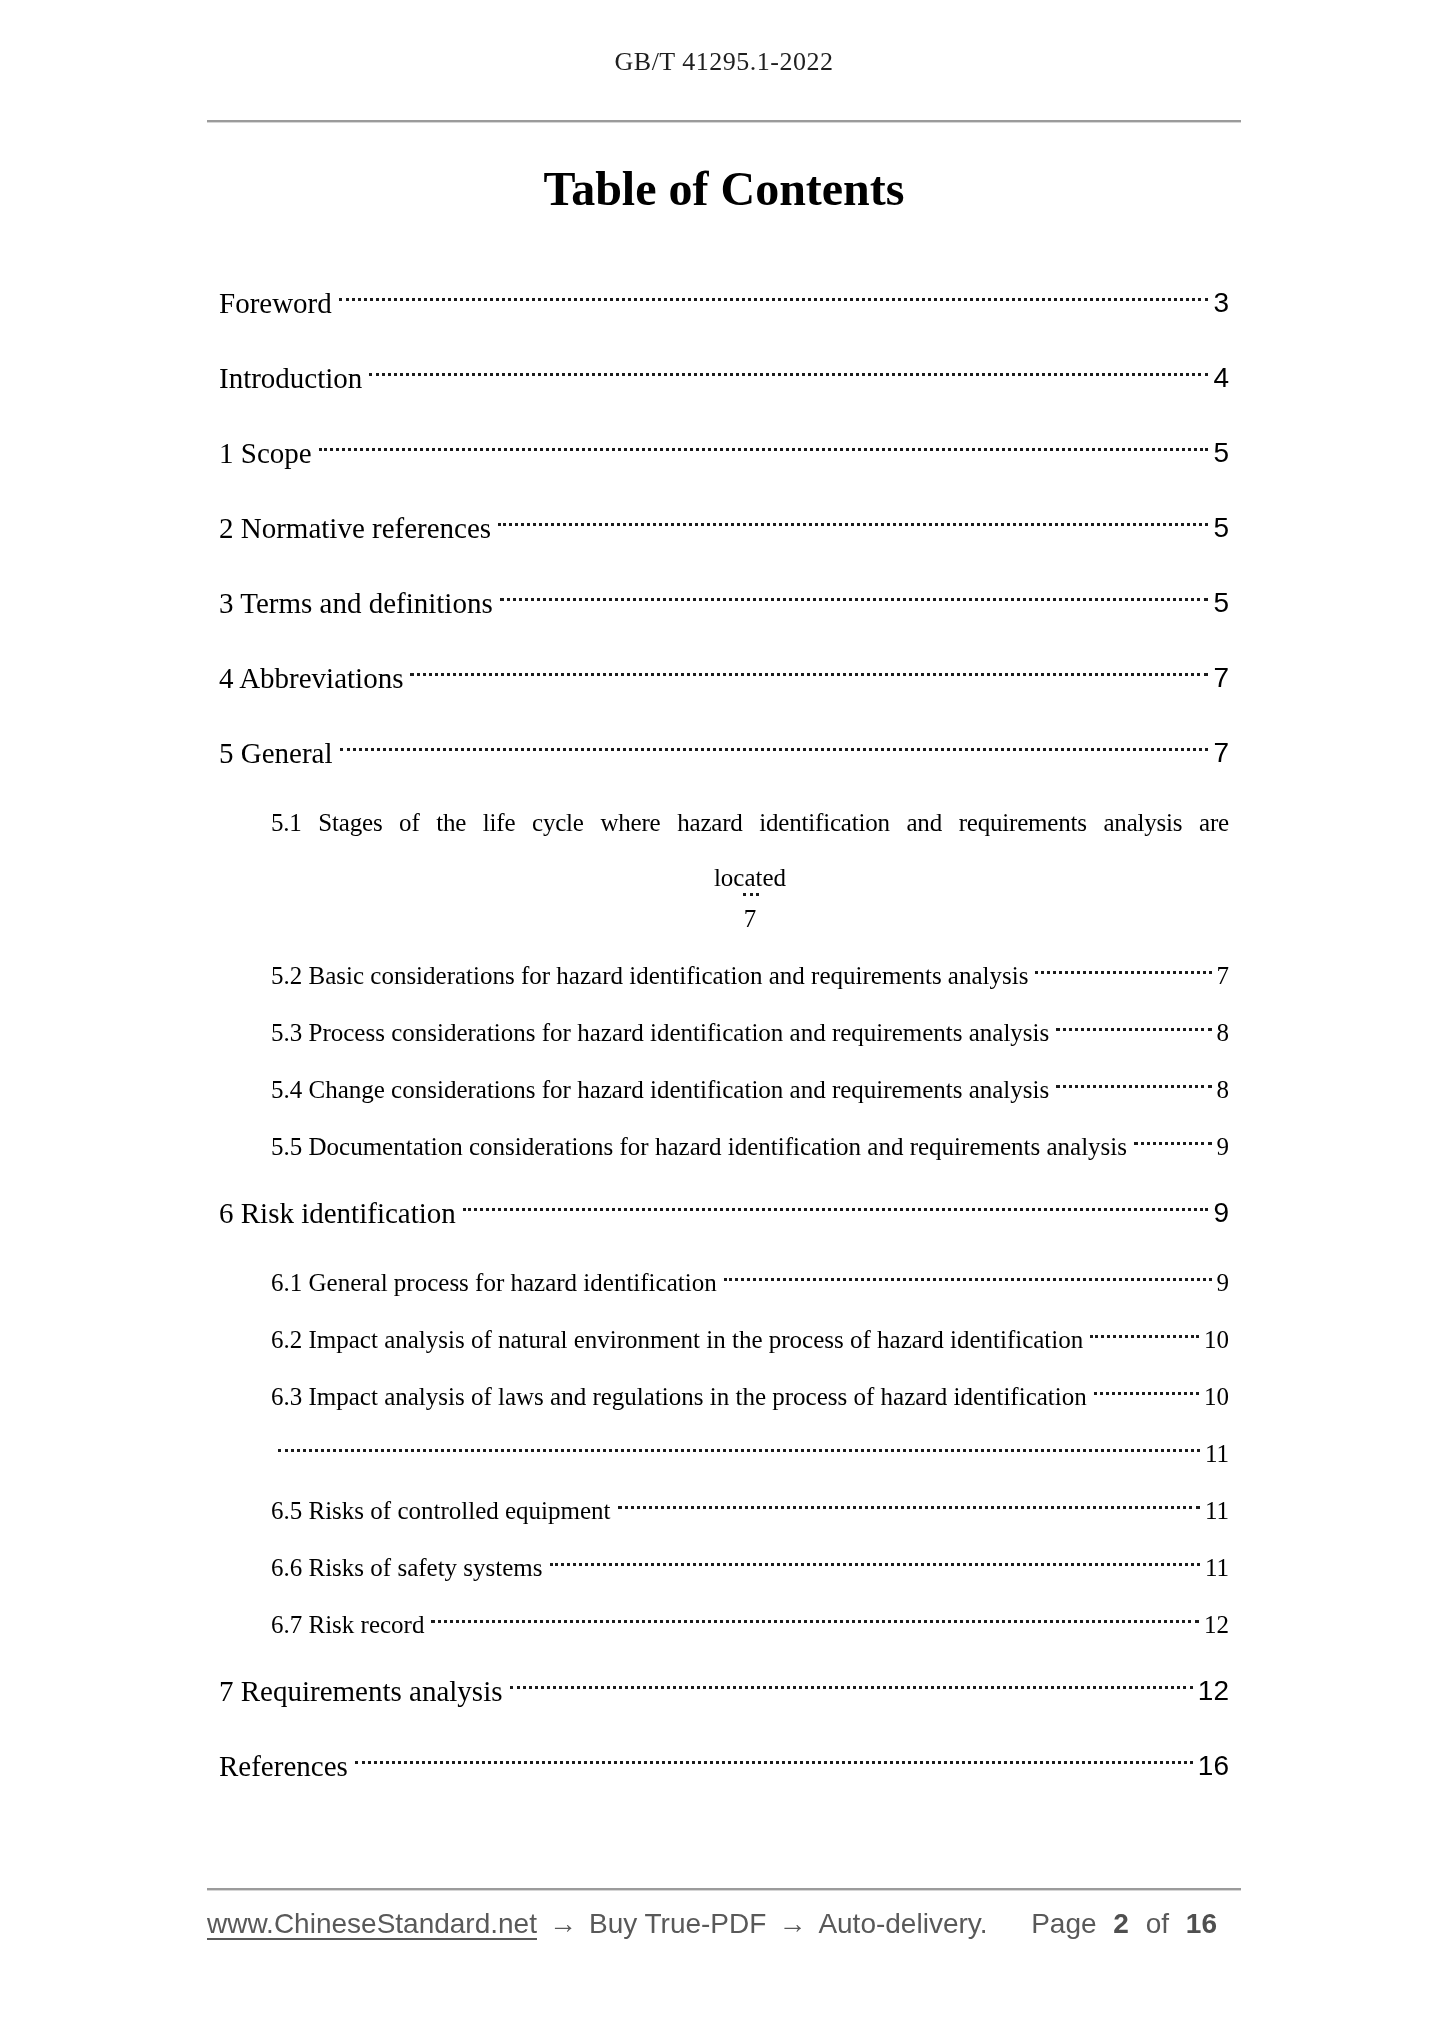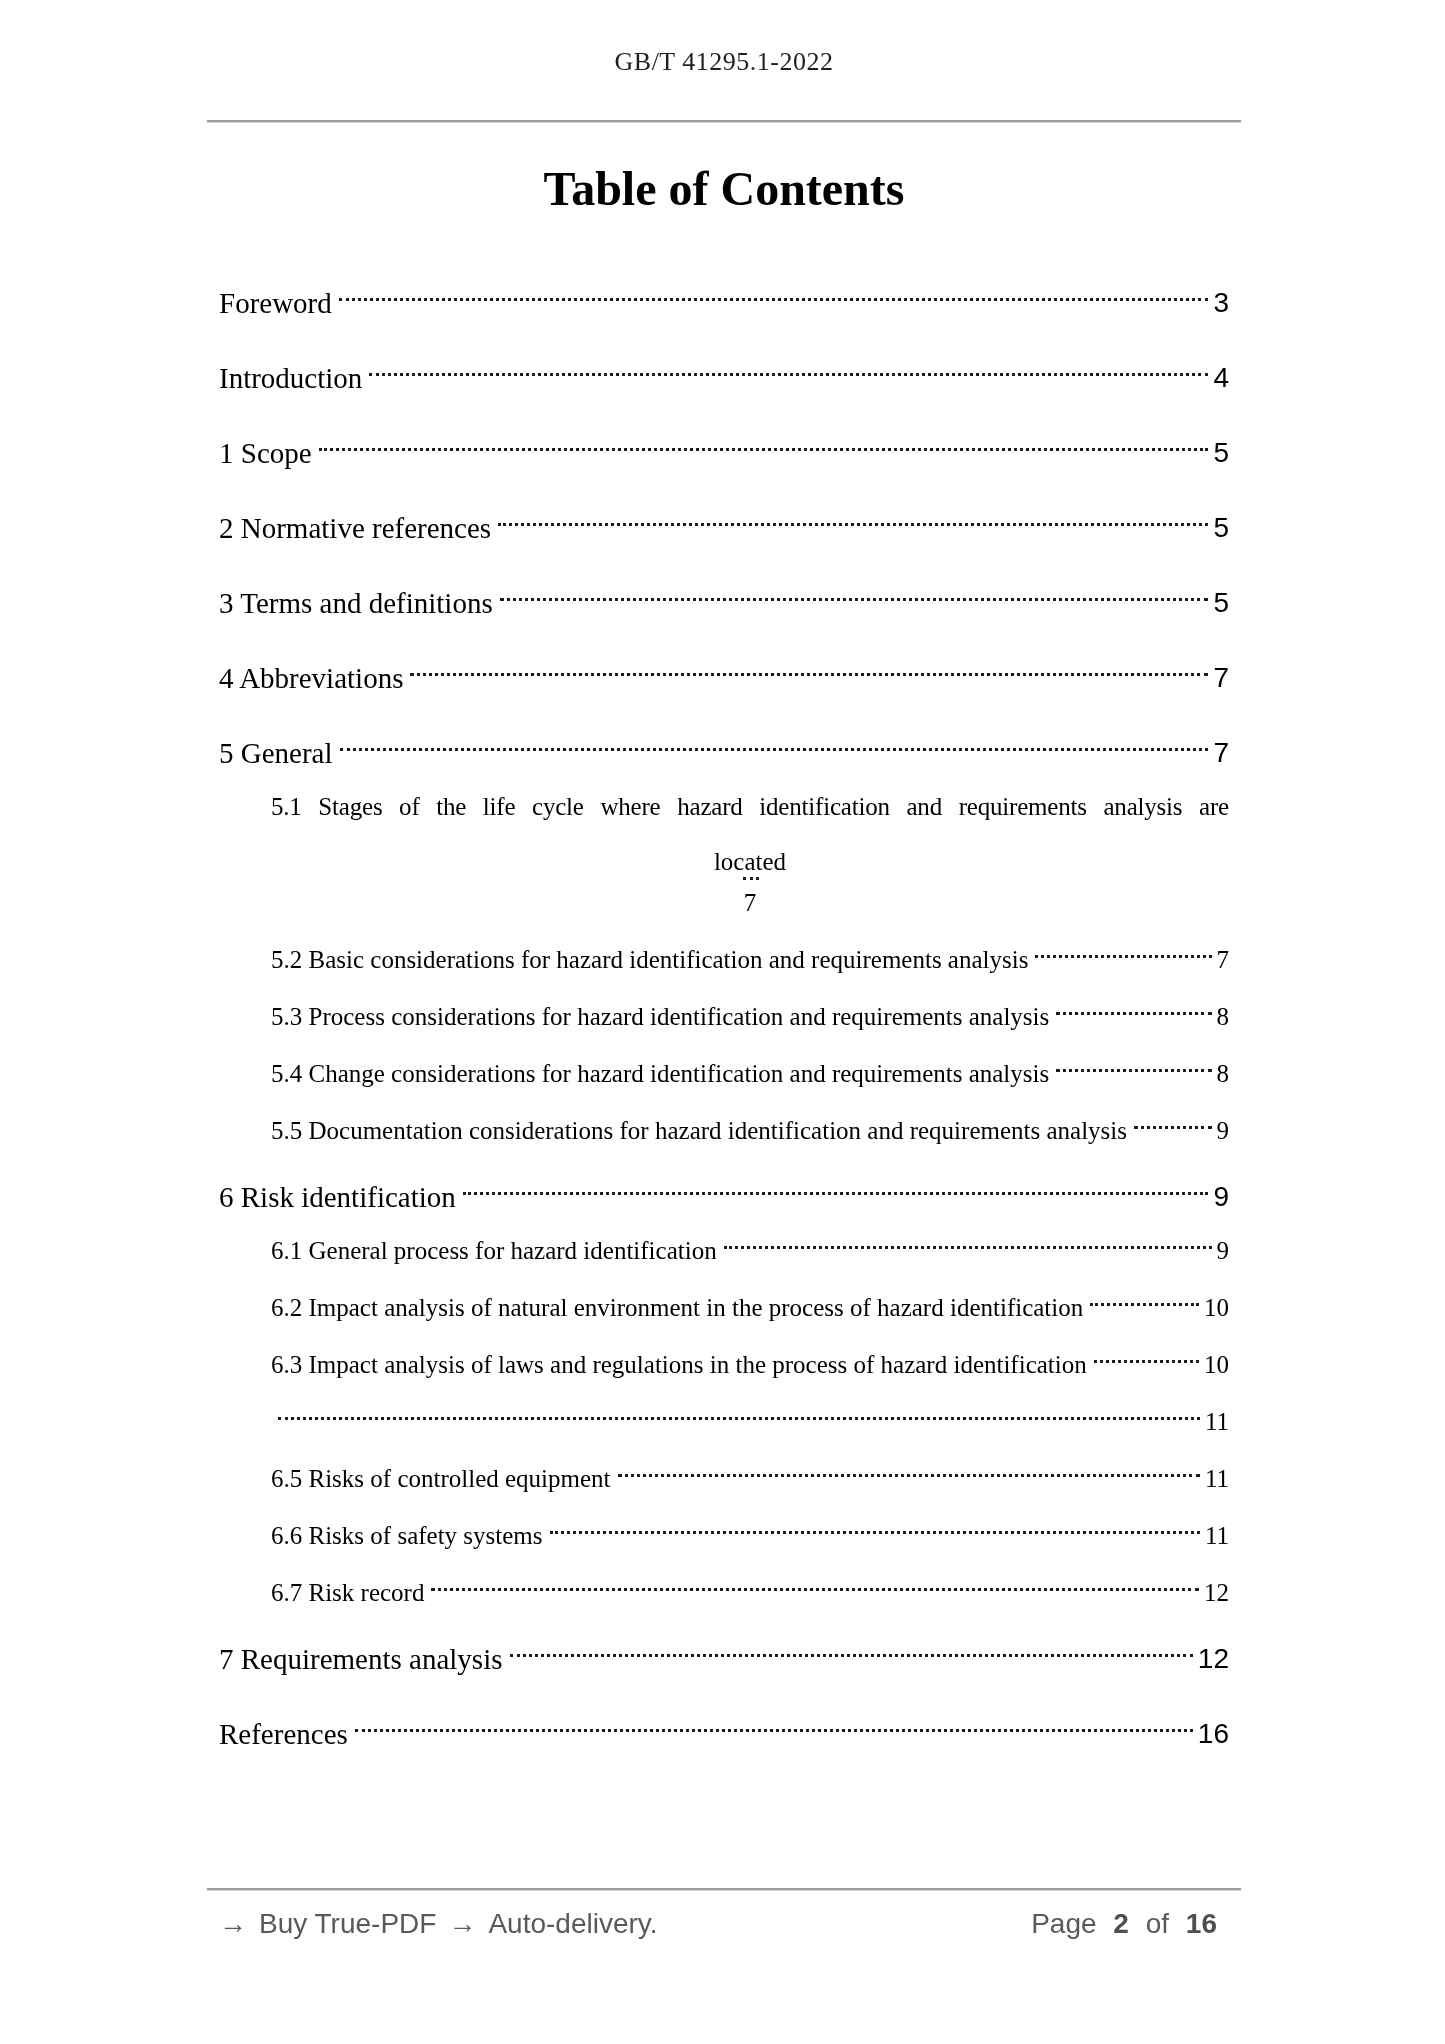--- a/index.html
+++ b/index.html
@@ -60,21 +60,21 @@
   }
   .row.wrapfirst {
     display:block;
     text-align:justify;
     -moz-text-align-last:justify;
     text-align-last:justify;
     letter-spacing:-0.2px;
   }
   .mt-main { margin-top:39px; }
   .mt-mainafter { margin-top:33px; }
-  .mt-subfirst { margin-top:20px; }
+  .mt-subfirst { margin-top:36px; }
   .mt-sub { margin-top:26px; }
   .mt-wrap { margin-top:24px;flex-direction:column; }
 
   .footer-rule {
     position:absolute; left:207px; top:1888px; width:1034px;
     height:2px; background:#9b9b9b;
     border-bottom:1px solid #d6d6d6;
   }
   .footer {
     position:absolute; left:207px; top:1906px; width:1034px;
@@ -244,20 +244,21 @@
         <span class="page-num">16</span>
       </div>
 
     </div>
   </div>
 
   <div class="footer-rule"></div>
 
   <div class="footer">
     <div class="footer-left">
+      <span class="footer-link">www.ChineseStandard.net</span>
       <span class="arrow">→</span>
       <span>Buy True-PDF</span>
       <span class="arrow">→</span>
       <span>Auto-delivery.</span>
     </div>
     <div class="footer-right">
       <span>Page</span>
       <span class="num-bold">2</span>
       <span>of</span>
       <span class="num-bold">16</span>

